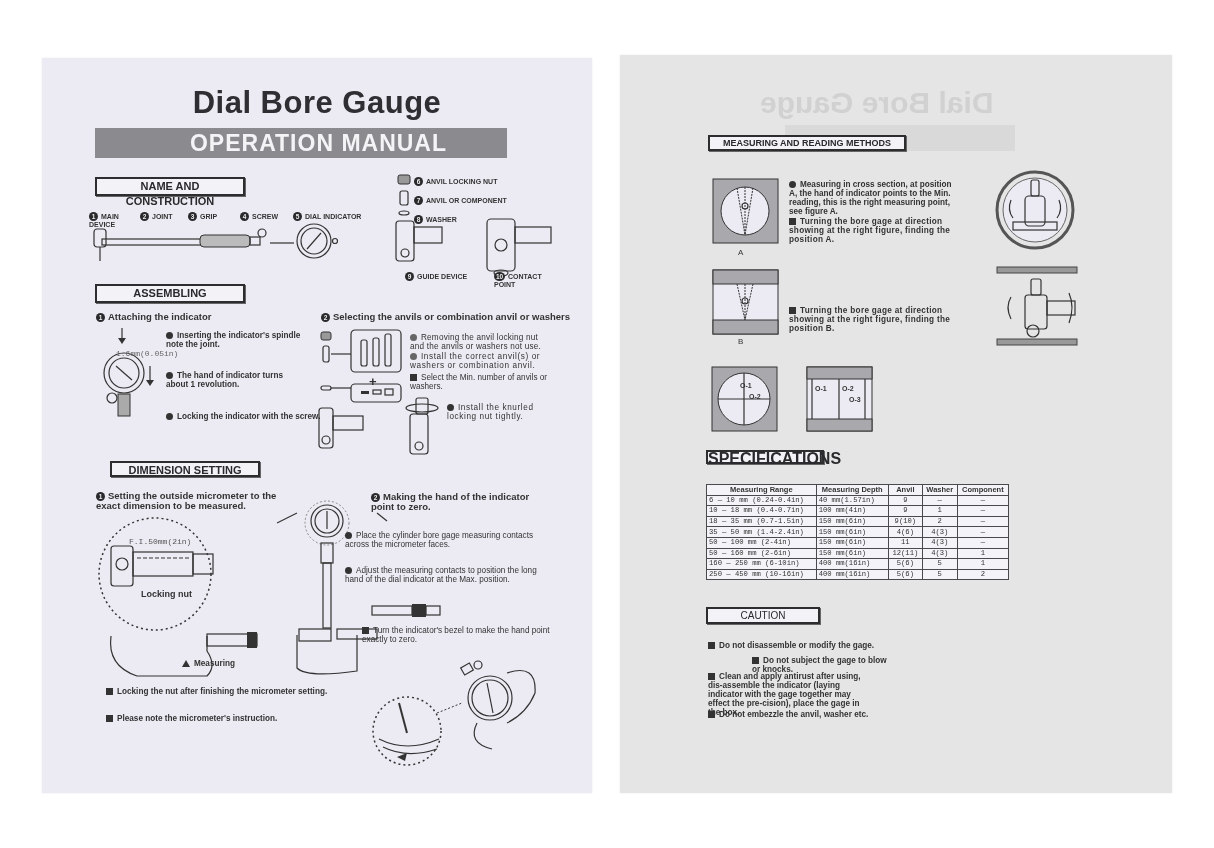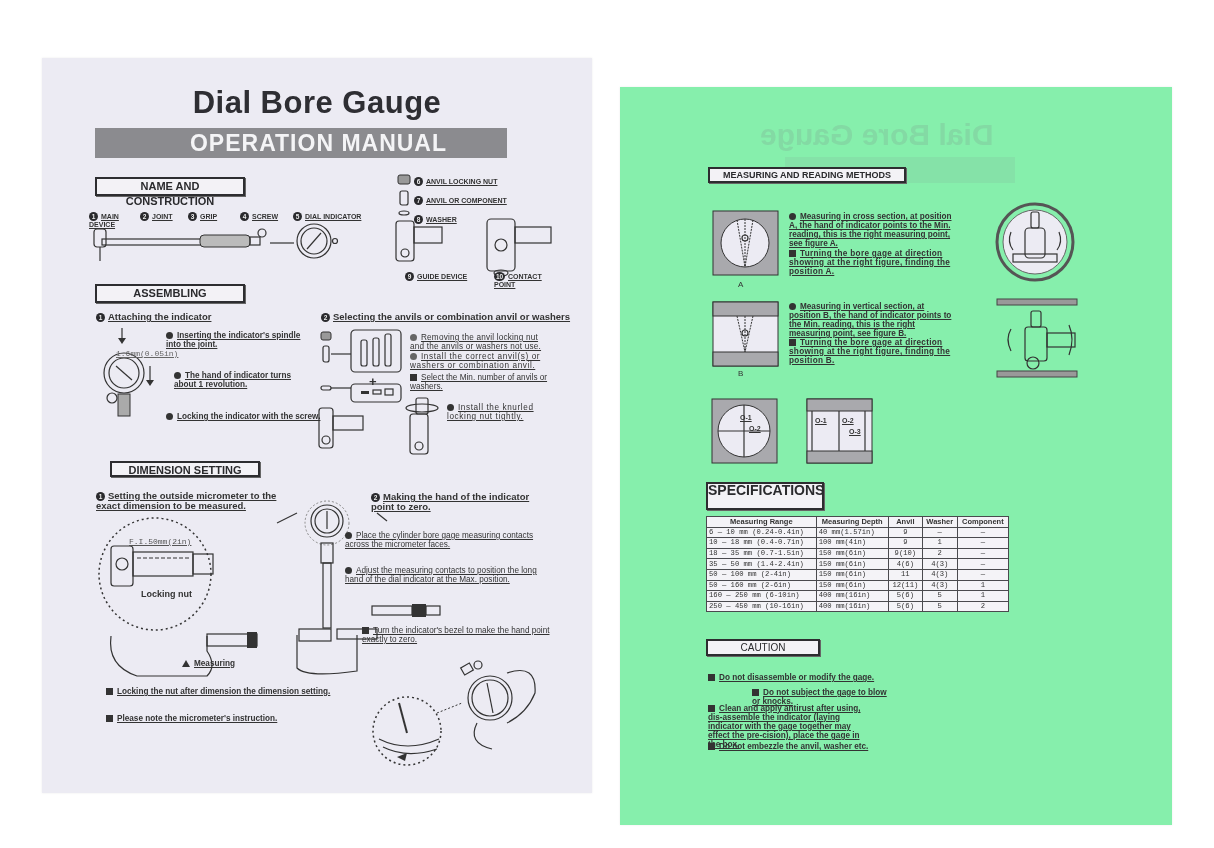--- a/index.html
+++ b/index.html
@@ -1,28 +1,28 @@
 <!DOCTYPE html>
 <html><head>
 <meta charset="utf-8">
 <style>
   * { box-sizing: border-box; margin: 0; padding: 0; }
   html, body { width: 1214px; height: 848px; background: #ffffff; overflow: hidden; }
   body { position: relative; font-family: "Liberation Sans", sans-serif; color: #2b2b2e; }
 
   .page { position: absolute; background: #ecebf3; box-shadow: 0 0 2px rgba(0,0,0,0.08); }
   #page1 { left: 42px; top: 58px; width: 550px; height: 735px; }
-  #page2 { left: 620px; top: 55px; width: 552px; height: 738px; background: #86efac; margin-top: 32px; }
+  #page2 { left: 620px; top: 55px; width: 552px; height: 738px; background: #e5e5e5; }
 
   .abs { position: absolute; }
   .title { left: 0; width: 100%; text-align: center; font-weight: bold; font-size: 31px; color: #2e2e33; letter-spacing: 0.5px; }
   .subtitle-bar { background: #8b8b8f; color: #f4f4f6; font-weight: bold; font-size: 23px; text-align: center; letter-spacing: 1px; line-height: 30px; padding-left: 35px; }
 
   .section-box { border: 2px solid #2d2d30; background: #f3f2f6; font-weight: bold; font-size: 11px; text-align: center; line-height: 15px; color: #2a2a2d; box-shadow: 1px 1px 0 #666; }
-  .txt { font-size: 8.2px; line-height: 9px; color: #333; font-weight: bold; text-decoration: underline; }
+  .txt { font-size: 8.2px; line-height: 9px; color: #333; font-weight: bold; }
   .txt.reg { font-weight: normal; }
   .txt.step { font-size: 9.5px; line-height: 10px; font-weight: bold; }
   .txt.small { font-size: 7px; line-height: 8px; font-weight: bold; }
 
   .bullet { display: inline-block; width: 7px; height: 7px; background: #333; margin-right: 4px; vertical-align: -1px; }
   .bullet.round { border-radius: 50%; }
   .bullet.tri { width: 0; height: 0; background: none; border-left: 4px solid transparent; border-right: 4px solid transparent; border-bottom: 7px solid #333; }
   .num { display: inline-block; width: 9px; height: 9px; border-radius: 50%; background: #2a2a2d; color: #eee; font-size: 6.5px; line-height: 9px; text-align: center; margin-right: 3px; vertical-align: 0px; font-weight: bold; }
 
   .spec-table { position: absolute; border-collapse: collapse; font-size: 7.2px; color: #333; background: #f4f3f7; }
@@ -94,22 +94,22 @@
     <polygon points="16,10 24,10 20,16" fill="#333"></polygon>
     <circle cx="22" cy="45" r="20" class="stroke"></circle>
     <circle cx="22" cy="45" r="15" class="stroke" stroke-width="0.5"></circle>
     <line x1="14" y1="38" x2="30" y2="52" class="stroke"></line>
     <line x1="48" y1="38" x2="48" y2="54" class="stroke"></line>
     <polygon points="44,52 52,52 48,58" fill="#333"></polygon>
     <rect x="16" y="66" width="12" height="22" fill="#aaa" stroke="#333"></rect>
     <circle cx="10" cy="70" r="5" class="stroke"></circle>
   </svg>
   <div class="abs txt reg" style="left:74px; top:291px; font-family:'Liberation Mono',monospace; font-size:8px; color:#666;">1.6mm(0.05in)</div>
-  <div class="abs txt" style="left:124px; top:273px; width:140px;"><span class="bullet round"></span><span>Inserting the indicator's spindle into the joint.</span></div>
-  <div class="abs txt" style="left:132px; top:313px; width:140px;"><span class="bullet round"></span><span>The hand of indicator turns about 1 revolution.</span></div>
+  <div class="abs txt" style="left:124px; top:273px; width:140px;"><span class="bullet round"></span><span>Inserting the indicator's spindle note the joint.</span></div>
+  <div class="abs txt" style="left:124px; top:313px; width:140px;"><span class="bullet round"></span><span>The hand of indicator turns about 1 revolution.</span></div>
   <div class="abs txt" style="left:124px; top:354px; width:160px;"><span class="bullet round"></span><span>Locking the indicator with the screw.</span></div>
 
   <div class="abs txt step" style="left:279px; top:254px;"><span class="num">2</span><span>Selecting the anvils or combination anvil or washers</span></div>
   <svg style="left:275px; top:270px;" width="110" height="130">
     <rect x="4" y="4" width="10" height="8" rx="2" fill="#999" stroke="#333"></rect>
     <rect x="6" y="18" width="6" height="16" rx="2" class="stroke"></rect>
     <line x1="14" y1="26" x2="34" y2="26" class="stroke"></line>
     <rect x="34" y="2" width="50" height="42" rx="4" class="stroke"></rect>
     <rect x="44" y="12" width="6" height="26" rx="2" class="stroke"></rect>
     <rect x="56" y="10" width="6" height="28" rx="2" class="stroke"></rect>
@@ -187,21 +187,21 @@
     <line x1="70" y1="60" x2="95" y2="50" stroke="#333" stroke-dasharray="2,2"></line>
     <circle cx="123" cy="45" r="22" class="stroke"></circle>
     <circle cx="123" cy="45" r="18" class="stroke" stroke-width="0.5"></circle>
     <line x1="120" y1="30" x2="126" y2="60" class="stroke"></line>
     <rect x="95" y="12" width="10" height="8" class="stroke" transform="rotate(-30 100 16)"></rect>
     <circle cx="111" cy="12" r="4" class="stroke"></circle>
     <path d="M140 20 Q170 10 168 40 Q160 60 140 70" class="stroke"></path>
     <path d="M110 70 Q100 90 125 96" class="stroke"></path>
   </svg>
 
-  <div class="abs txt" style="left:64px; top:629px;"><span class="bullet"></span><span>Locking the nut after dimension the dimension setting.</span></div>
+  <div class="abs txt" style="left:64px; top:629px;"><span class="bullet"></span><span>Locking the nut after finishing the micrometer setting.</span></div>
   <div class="abs txt" style="left:64px; top:656px;"><span class="bullet"></span><span>Please note the micrometer's instruction.</span></div>
 </div>
 
 <div id="page2" class="page">
 
   <div class="abs ghost" style="left:140px; top:31px;">Dial Bore Gauge</div>
   <div class="abs ghost-bar" style="left:165px; top:70px; width:230px; height:26px;"></div>
 
   <div class="abs section-box" style="left:88px; top:80px; width:198px; height:16px; font-size:9px; line-height:12px;">MEASURING AND READING METHODS</div>
 
@@ -230,21 +230,20 @@
   <svg style="left:93px; top:215px;" width="66" height="65">
     <rect x="0" y="0" width="65" height="64" fill="#ecebf3" stroke="#333"></rect>
     <rect x="0" y="0" width="65" height="14" fill="#a9a9ad" stroke="#333"></rect>
     <rect x="0" y="50" width="65" height="14" fill="#a9a9ad" stroke="#333"></rect>
     <line x1="32" y1="14" x2="32" y2="50" stroke="#333" stroke-dasharray="2,1"></line>
     <line x1="24" y1="14" x2="32" y2="50" stroke="#333" stroke-dasharray="2,1"></line>
     <line x1="40" y1="14" x2="32" y2="50" stroke="#333" stroke-dasharray="2,1"></line>
     <circle cx="32" cy="31" r="3" class="stroke"></circle>
   </svg>
   <div class="abs fig-label" style="left:118px; top:282px;">B</div>
-  <div class="abs txt" style="left:169px; top:215px; width:165px;"><span class="bullet round"></span><span>Measuring in vertical section, at position B, the hand of indicator points to the Min. reading, this is the right measuring point, see figure B.</span></div>
   <div class="abs txt" style="left:169px; top:251px; width:165px; letter-spacing:0.3px;"><span class="bullet"></span><span>Turning the bore gage at direction showing at the right figure, finding the position B.</span></div>
 
   <svg style="left:377px; top:212px;" width="80" height="80">
     <rect x="0" y="0" width="80" height="6" fill="#999" stroke="#444"></rect>
     <rect x="0" y="72" width="80" height="6" fill="#999" stroke="#444"></rect>
     <rect x="28" y="28" width="22" height="34" rx="3" class="stroke"></rect>
     <rect x="34" y="12" width="10" height="16" rx="2" class="stroke"></rect>
     <rect x="50" y="34" width="28" height="14" class="stroke"></rect>
     <circle cx="36" cy="64" r="6" class="stroke"></circle>
     <path d="M14 30 Q8 40 14 52" class="stroke"></path>
@@ -266,21 +265,21 @@
     <rect x="0" y="52" width="65" height="12" fill="#a9a9ad" stroke="#333"></rect>
     <line x1="5" y1="12" x2="5" y2="52" class="stroke" stroke-width="0.8"></line>
     <line x1="32" y1="12" x2="32" y2="52" class="stroke" stroke-width="0.8"></line>
     <line x1="58" y1="12" x2="58" y2="52" class="stroke" stroke-width="0.8"></line>
   </svg>
   <div class="abs txt small" style="left:195px; top:330px;">O-1</div>
   <div class="abs txt small" style="left:222px; top:330px;">O-2</div>
   <div class="abs txt small" style="left:229px; top:341px;">O-3</div>
 
 
-  <div class="abs section-box" style="left:86px; top:395px; width:118px; height:28px; font-size:14px; line-height:13px;">SPECIFICATIONS</div>
+  <div class="abs section-box" style="left:86px; top:395px; width:118px; height:14px; font-size:16px; line-height:13px;">SPECIFICATIONS</div>
 
   <table class="spec-table" style="left:86px; top:429px; width:303px;">
     <thead>
       <tr>
         <th>Measuring Range</th>
         <th>Measuring Depth</th>
         <th>Anvil</th>
         <th>Washer</th>
         <th>Component</th>
       </tr>

